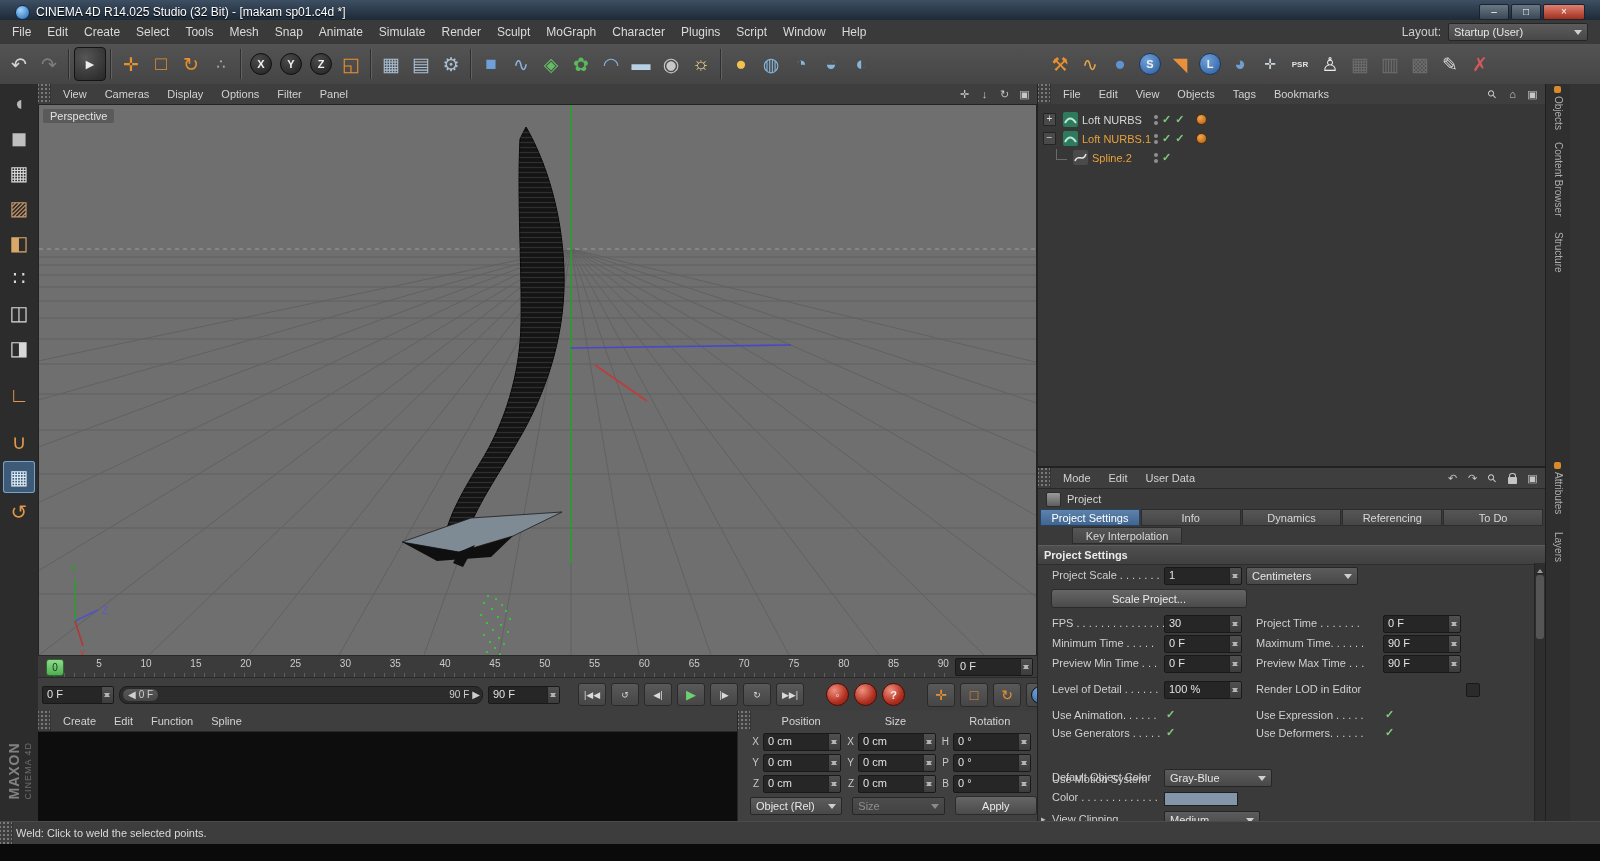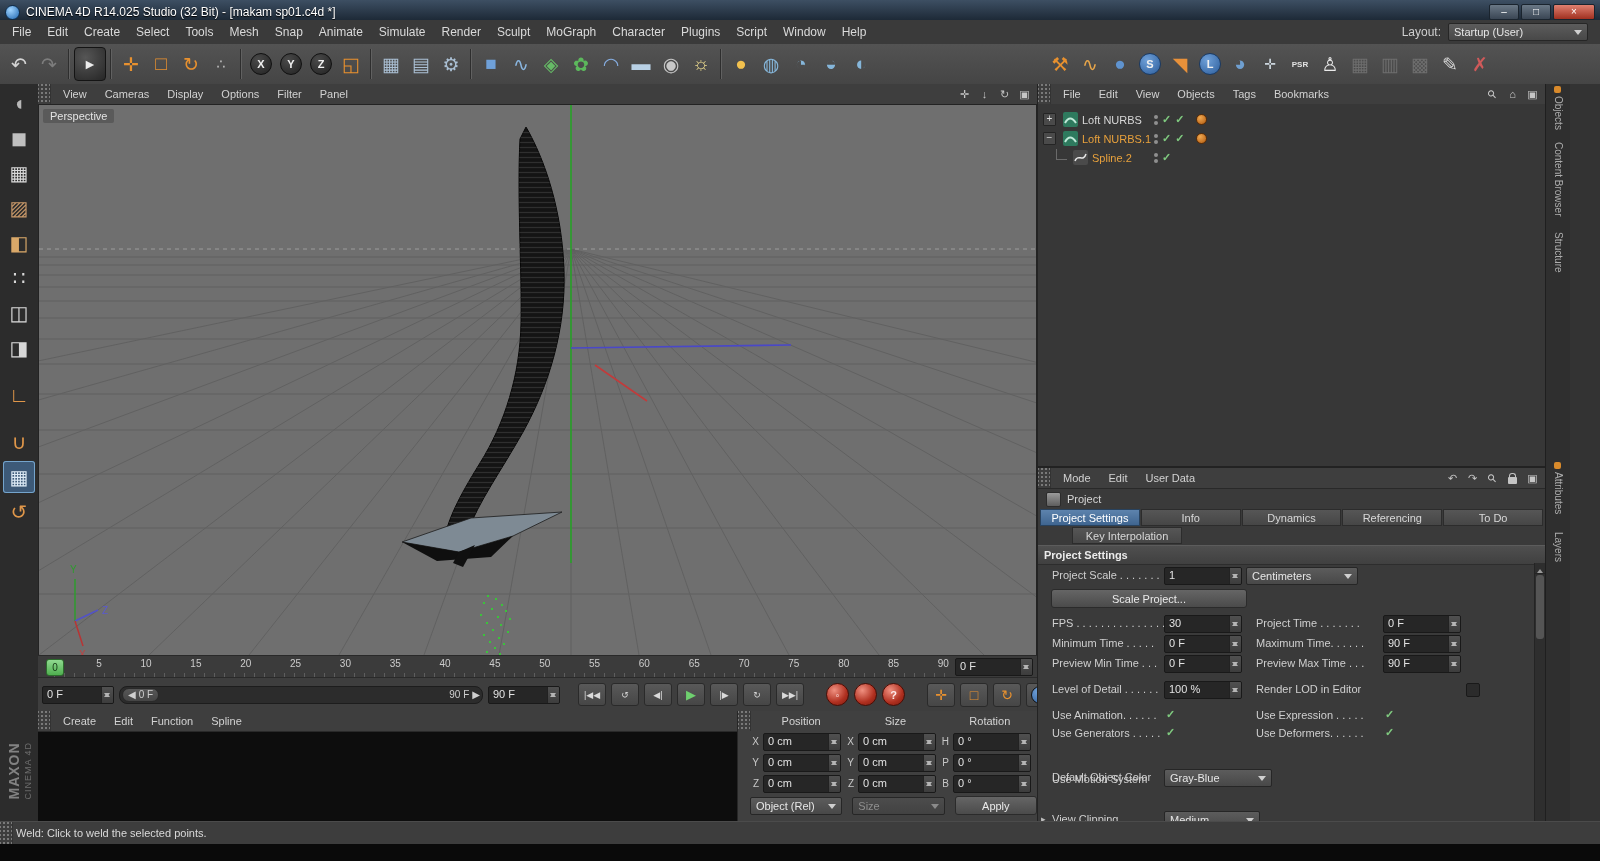--- a/index.html
+++ b/index.html
@@ -1,21 +1,21 @@
 <!DOCTYPE html>
 <html><head>
 <meta charset="utf-8">
 <style>
   html,body{margin:0;padding:0;background:#000;}
   .app{position:relative;width:1600px;height:861px;background:#3c3c3c;overflow:hidden;
        font-family:"Liberation Sans",sans-serif;color:#d6d6d6;-webkit-user-select:none;}
 
   
   .titlebar{position:absolute;left:0;top:0;right:0;height:24px;
-    background:linear-gradient(#3d4f63,#17222e);display:flex;align-items:center;gap:6px;padding:0 5px;}
+    background:linear-gradient(#3d4f63,#17222e);display:flex;align-items:center;gap:6px;padding:0 15px;}
   .app-icon{width:13px;height:13px;border-radius:50%;flex:0 0 13px;
     background:radial-gradient(circle at 35% 30%,#9fd4ff,#1f66b0);border:1px solid #0c2b4a;}
   .titlebar .title{font-size:12px;color:#fff;text-shadow:0 1px 1px #000;}
   .win-controls{margin-left:auto;display:flex;gap:2px;}
   .win-btn{width:28px;height:14px;display:flex;align-items:center;justify-content:center;font-size:10px;color:#fff;
     background:linear-gradient(#6a7886,#3a4654);border:1px solid #1a242e;border-radius:2px;line-height:10px;}
   .win-btn.close{width:40px;background:linear-gradient(#e08070,#a03020);}
 
   
   .menubar{position:absolute;left:0;top:20px;right:0;height:24px;background:#3a3a3a;
@@ -770,20 +770,24 @@
           <span class="lbl l1">Use Motion System</span>
           <span class="chk chk-pos" style="left:128px;">✓</span>
         </div>
         <div class="am-row" style="top:206px;">
           <span class="lbl l1">Default Object Color</span>
           <div class="dd" style="position:absolute;left:126px;width:96px;top:0;">
               <span class="t">Gray-Blue</span>
               <span class="a"></span>
             </div>
         </div>
+        <div class="am-row" style="top:226px;">
+          <span class="lbl l1">Color . . . . . . . . . . . . .</span>
+          <span class="swatch" style="background-color: rgb(130, 149, 169);"></span>
+        </div>
         <div class="am-row" style="top:248px;">
           <span class="disc">▸</span>
           <span class="lbl l1">View Clipping . . . . . .</span>
           <div class="dd" style="position:absolute;left:126px;width:84px;top:0;">
               <span class="t">Medium</span>
               <span class="a"></span>
             </div>
         </div>
       </div>
 

